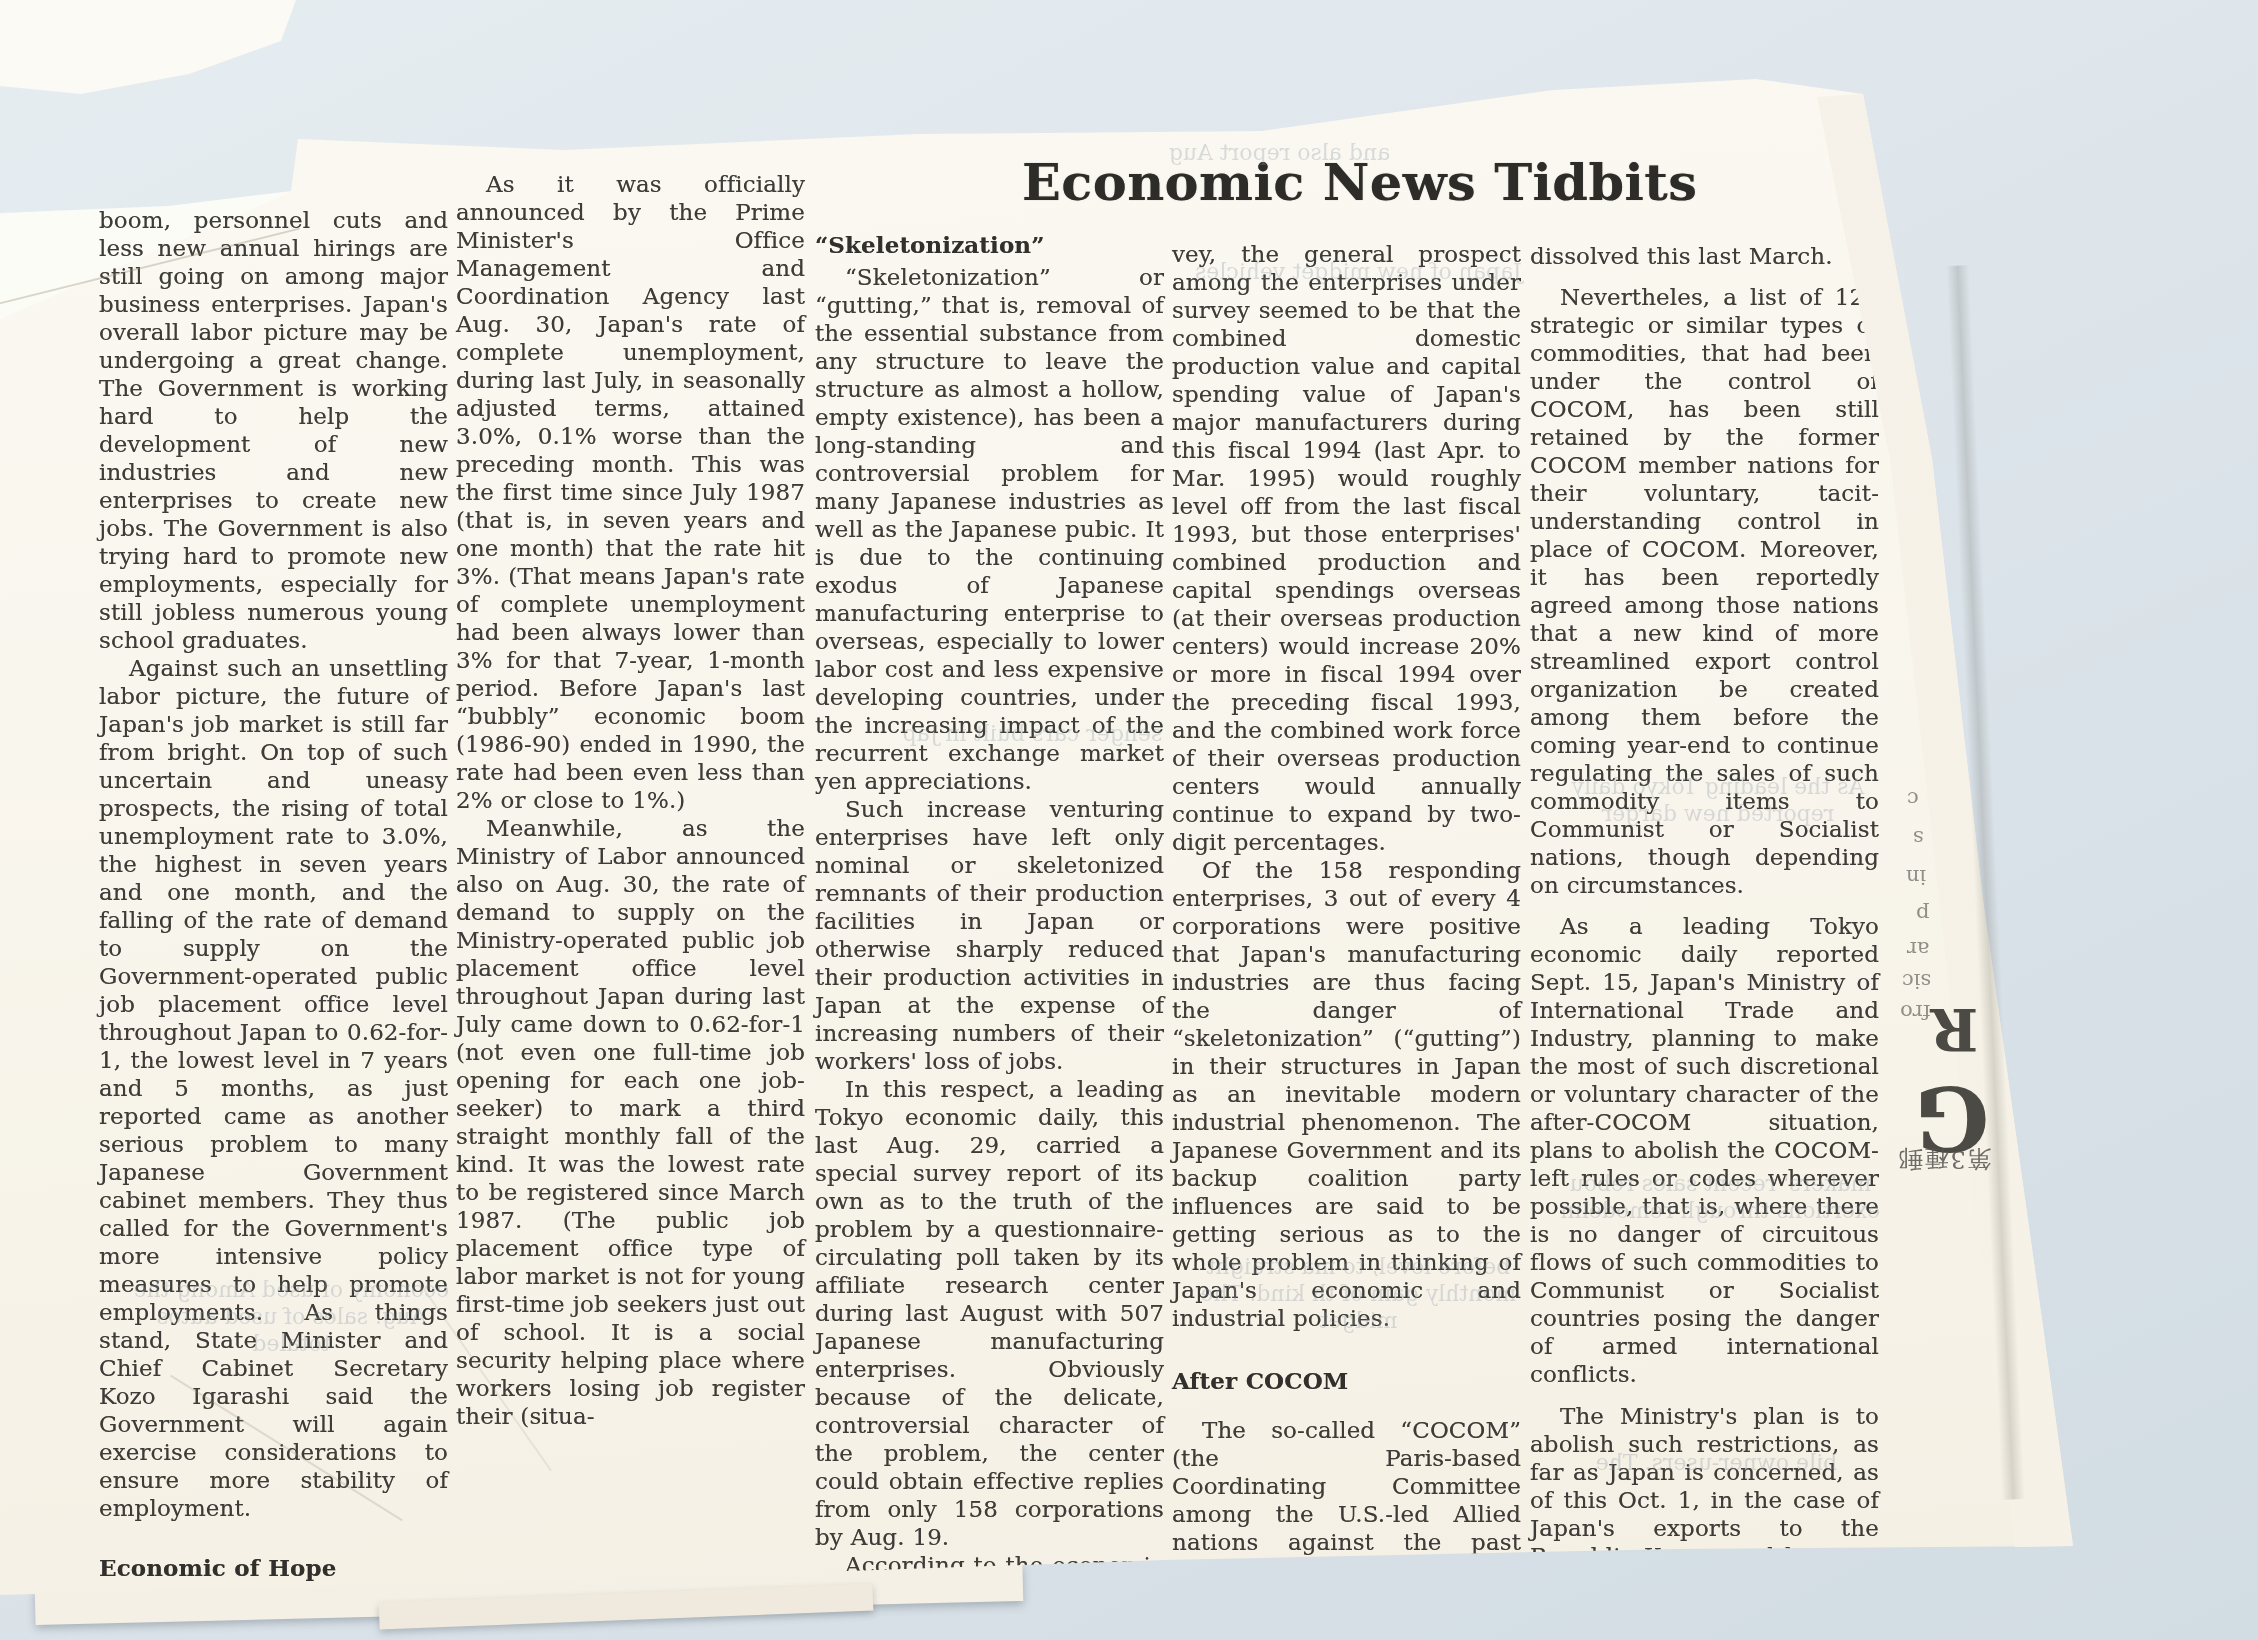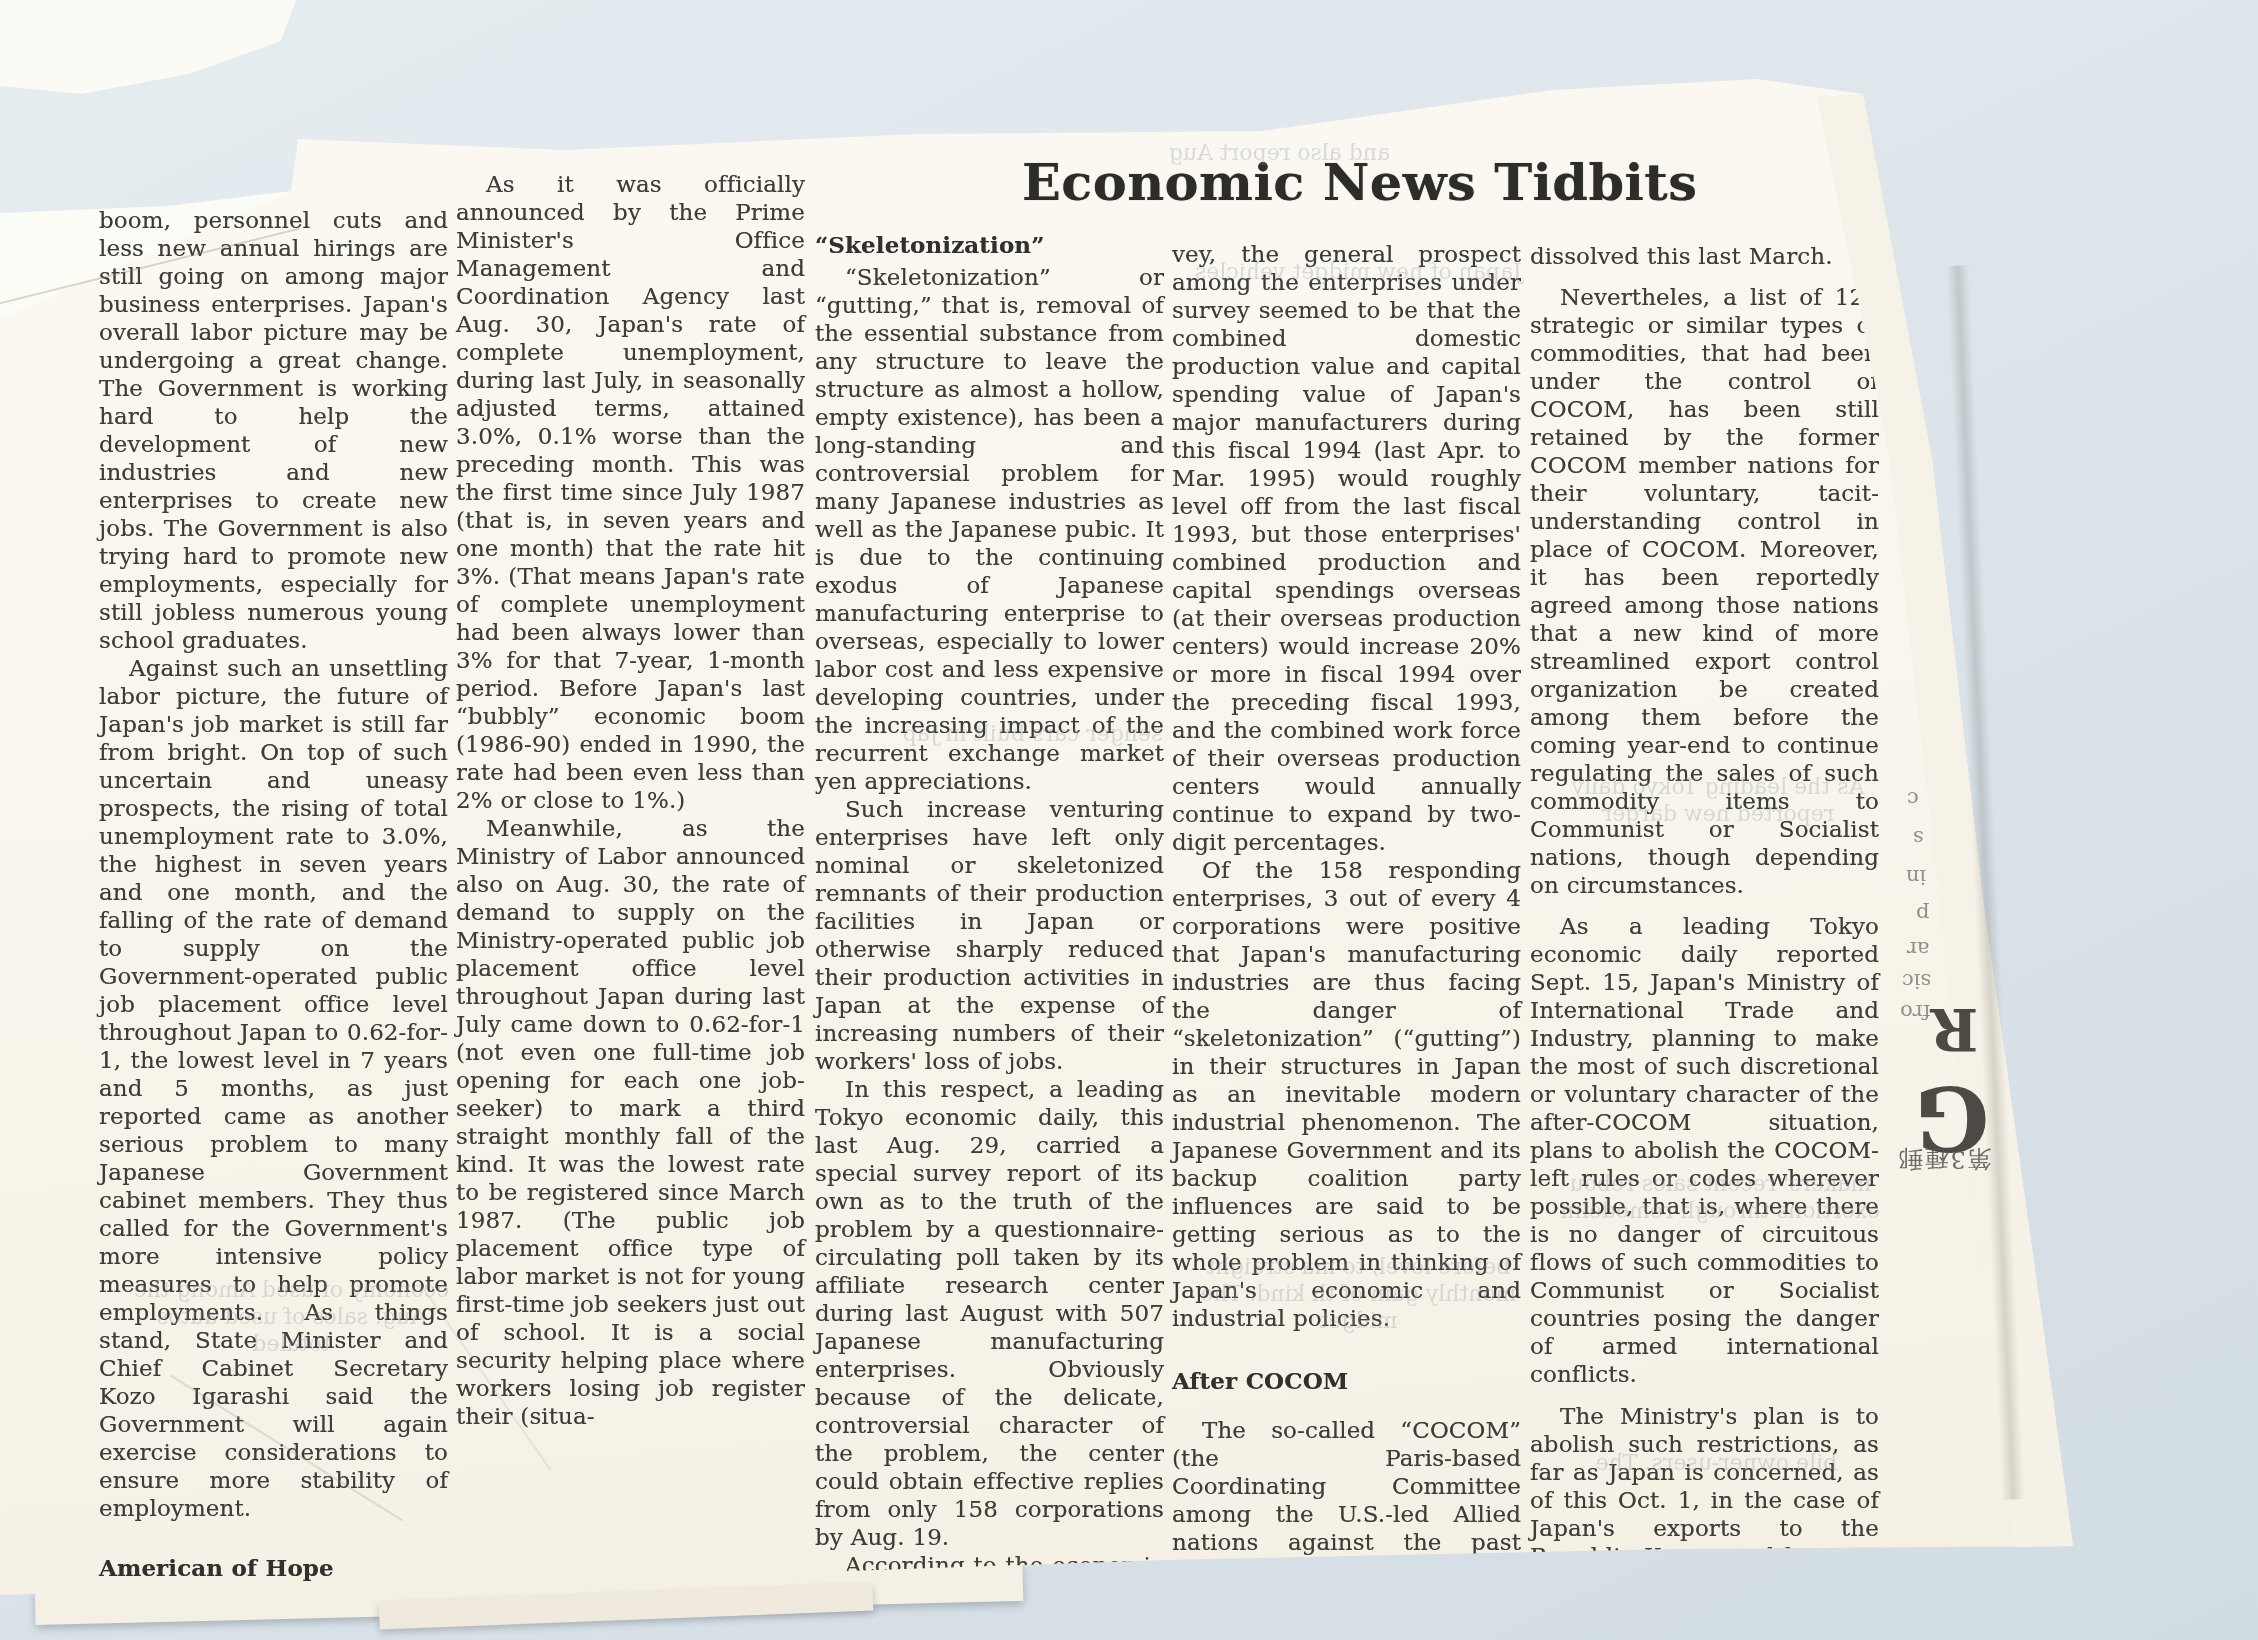--- a/index.html
+++ b/index.html
@@ -85,21 +85,21 @@
   <div class="corner-piece"></div>
 
   <div class="paper-main">
     <div class="fold-wedge"></div>
 
     <h1 class="headline">Economic News Tidbits</h1>
 
     <div class="col c0" data-col="0">
         <p>boom, personnel cuts and less new annual hirings are still going on among major business enterprises. Japan's overall labor picture may be undergoing a great change. The Government is working hard to help the development of new industries and new enterprises to create new jobs. The Government is also trying hard to promote new employments, especially for still jobless numerous young school graduates.</p>
         <p class="indent">Against such an unsettling labor picture, the future of Japan's job market is still far from bright. On top of such uncertain and uneasy prospects, the rising of total unemployment rate to 3.0%, the highest in seven years and one month, and the falling of the rate of demand to supply on the Government-operated public job placement office level throughout Japan to 0.62-for-1, the lowest level in 7 years and 5 months, as just reported came as another serious problem to many Japanese Government cabinet members. They thus called for the Government's more intensive policy measures to help promote employments. As things stand, State Minister and Chief Cabinet Secretary Kozo Igarashi said the Government will again exercise considerations to ensure more stability of employment.</p>
-        <h3>American of Hope</h3>
+        <h3>Economic of Hope</h3>
         <p class="indent">There was a certain flicker of hope, though feeble, as to the future of the business/in-</p>
       </div>
     <div class="col c1" data-col="1">
         <p class="indent">As it was officially announced by the Prime Minister's Office Management and Coordination Agency last Aug. 30, Japan's rate of complete unemployment, during last July, in seasonally adjusted terms, attained 3.0%, 0.1% worse than the preceding month. This was the first time since July 1987 (that is, in seven years and one month) that the rate hit 3%. (That means Japan's rate of complete unemployment had been always lower than 3% for that 7-year, 1-month period. Before Japan's last “bubbly” economic boom (1986-90) ended in 1990, the rate had been even less than 2% or close to 1%.)</p>
         <p class="indent">Meanwhile, as the Ministry of Labor announced also on Aug. 30, the rate of demand to supply on the Ministry-operated public job placement office level throughout Japan during last July came down to 0.62-for-1 (not even one full-time job opening for each one job-seeker) to mark a third straight monthly fall of the kind. It was the lowest rate to be registered since March 1987. (The public job placement office type of labor market is not for young first-time job seekers just out of school. It is a social security helping place where workers losing job register their (situa-</p>
       </div>
     <div class="col c2" data-col="2">
         <h3>“Skeletonization”</h3>
         <p class="indent">“Skeletonization” or “gutting,” that is, removal of the essential substance from any structure to leave the structure as almost a hollow, empty existence), has been a long-standing and controversial problem for many Japanese industries as well as the Japanese pubic. It is due to the continuing exodus of Japanese manufacturing enterprise to overseas, especially to lower labor cost and less expensive developing countries, under the increasing impact of the recurrent exchange market yen appreciations.</p>
         <p class="indent">Such increase venturing enterprises have left only nominal or skeletonized remnants of their production facilities in Japan or otherwise sharply reduced their production activities in Japan at the expense of increasing numbers of their workers' loss of jobs.</p>

